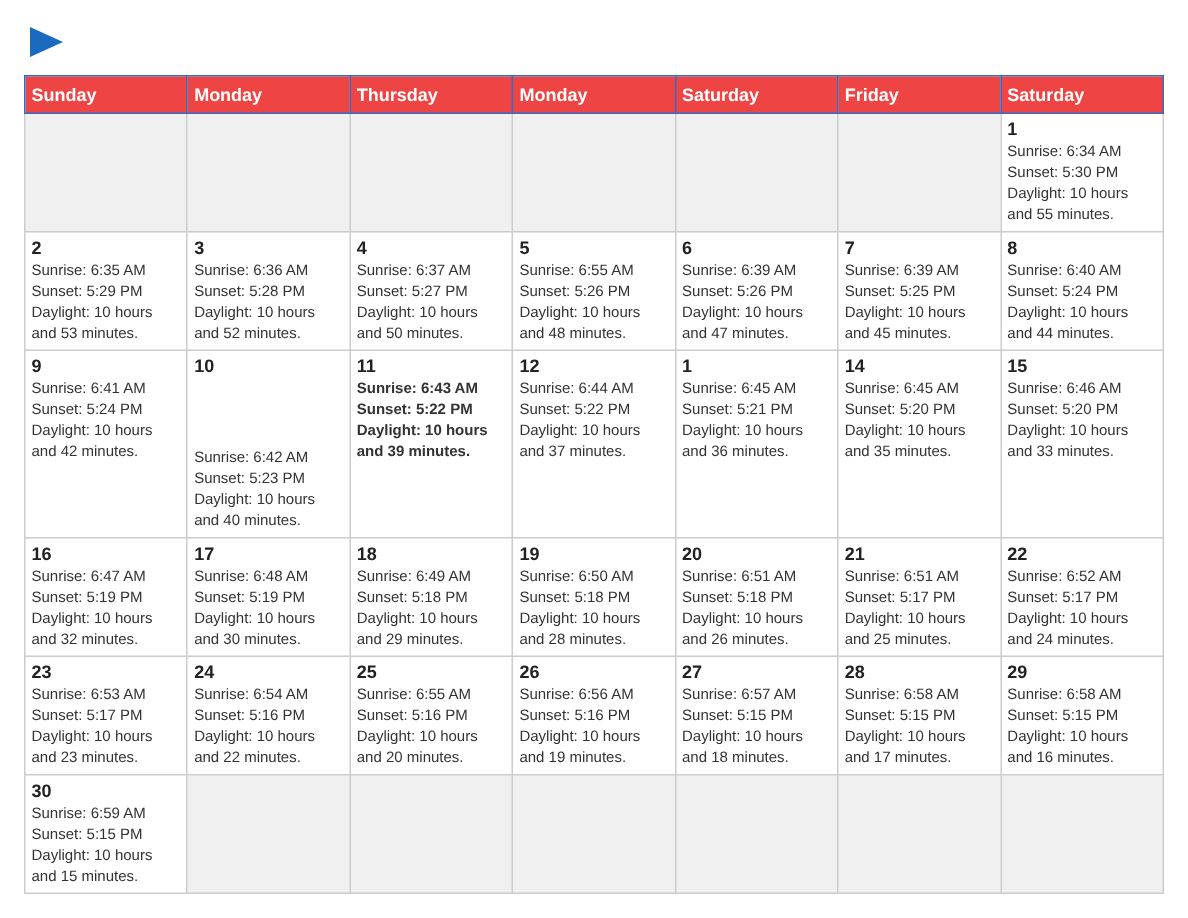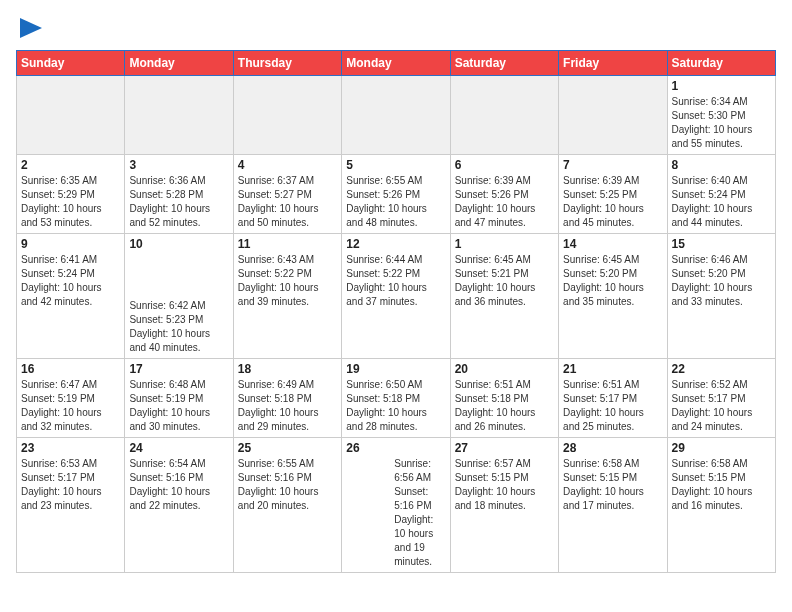--- a/index.html
+++ b/index.html
@@ -176,21 +176,21 @@
 Daylight: 10 hours and 42 minutes.</div>
         </td>
         <td>
           <span class="day-number">10</span>
           <div class="day-info" style="white-space: pre-wrap; margin-top: 48px;">Sunrise: 6:42 AM
 Sunset: 5:23 PM
 Daylight: 10 hours and 40 minutes.</div>
         </td>
         <td>
           <span class="day-number">11</span>
-          <div class="day-info" style="white-space: pre-wrap;">Sunrise: 6:43 AM
+          <div class="day-info" style="white-space: pre-wrap; font-weight: bold;">Sunrise: 6:43 AM
 Sunset: 5:22 PM
 Daylight: 10 hours and 39 minutes.</div>
         </td>
         <td>
           <span class="day-number">12</span>
           <div class="day-info" style="white-space: pre-wrap;">Sunrise: 6:44 AM
 Sunset: 5:22 PM
 Daylight: 10 hours and 37 minutes.</div>
         </td>
         <td>
@@ -270,21 +270,21 @@
 Daylight: 10 hours and 22 minutes.</div>
         </td>
         <td>
           <span class="day-number">25</span>
           <div class="day-info" style="white-space: pre-wrap;">Sunrise: 6:55 AM
 Sunset: 5:16 PM
 Daylight: 10 hours and 20 minutes.</div>
         </td>
         <td>
           <span class="day-number">26</span>
-          <div class="day-info" style="white-space: pre-wrap; margin-left: 48px;">Sunrise: 6:56 AM
+          <div class="day-info" style="white-space: pre-wrap;">Sunrise: 6:56 AM
 Sunset: 5:16 PM
 Daylight: 10 hours and 19 minutes.</div>
         </td>
         <td>
           <span class="day-number">27</span>
           <div class="day-info" style="white-space: pre-wrap;">Sunrise: 6:57 AM
 Sunset: 5:15 PM
 Daylight: 10 hours and 18 minutes.</div>
         </td>
         <td>
@@ -293,14 +293,28 @@
 Sunset: 5:15 PM
 Daylight: 10 hours and 17 minutes.</div>
         </td>
         <td>
           <span class="day-number">29</span>
           <div class="day-info" style="white-space: pre-wrap;">Sunrise: 6:58 AM
 Sunset: 5:15 PM
 Daylight: 10 hours and 16 minutes.</div>
         </td>
       </tr>
+      <tr>
+        <td>
+          <span class="day-number">30</span>
+          <div class="day-info" style="white-space: pre-wrap;">Sunrise: 6:59 AM
+Sunset: 5:15 PM
+Daylight: 10 hours and 15 minutes.</div>
+        </td>
+        <td class="empty"></td>
+        <td class="empty"></td>
+        <td class="empty"></td>
+        <td class="empty"></td>
+        <td class="empty"></td>
+        <td class="empty"></td>
+      </tr>
     </tbody>
 </table>
 
 </body></html>

